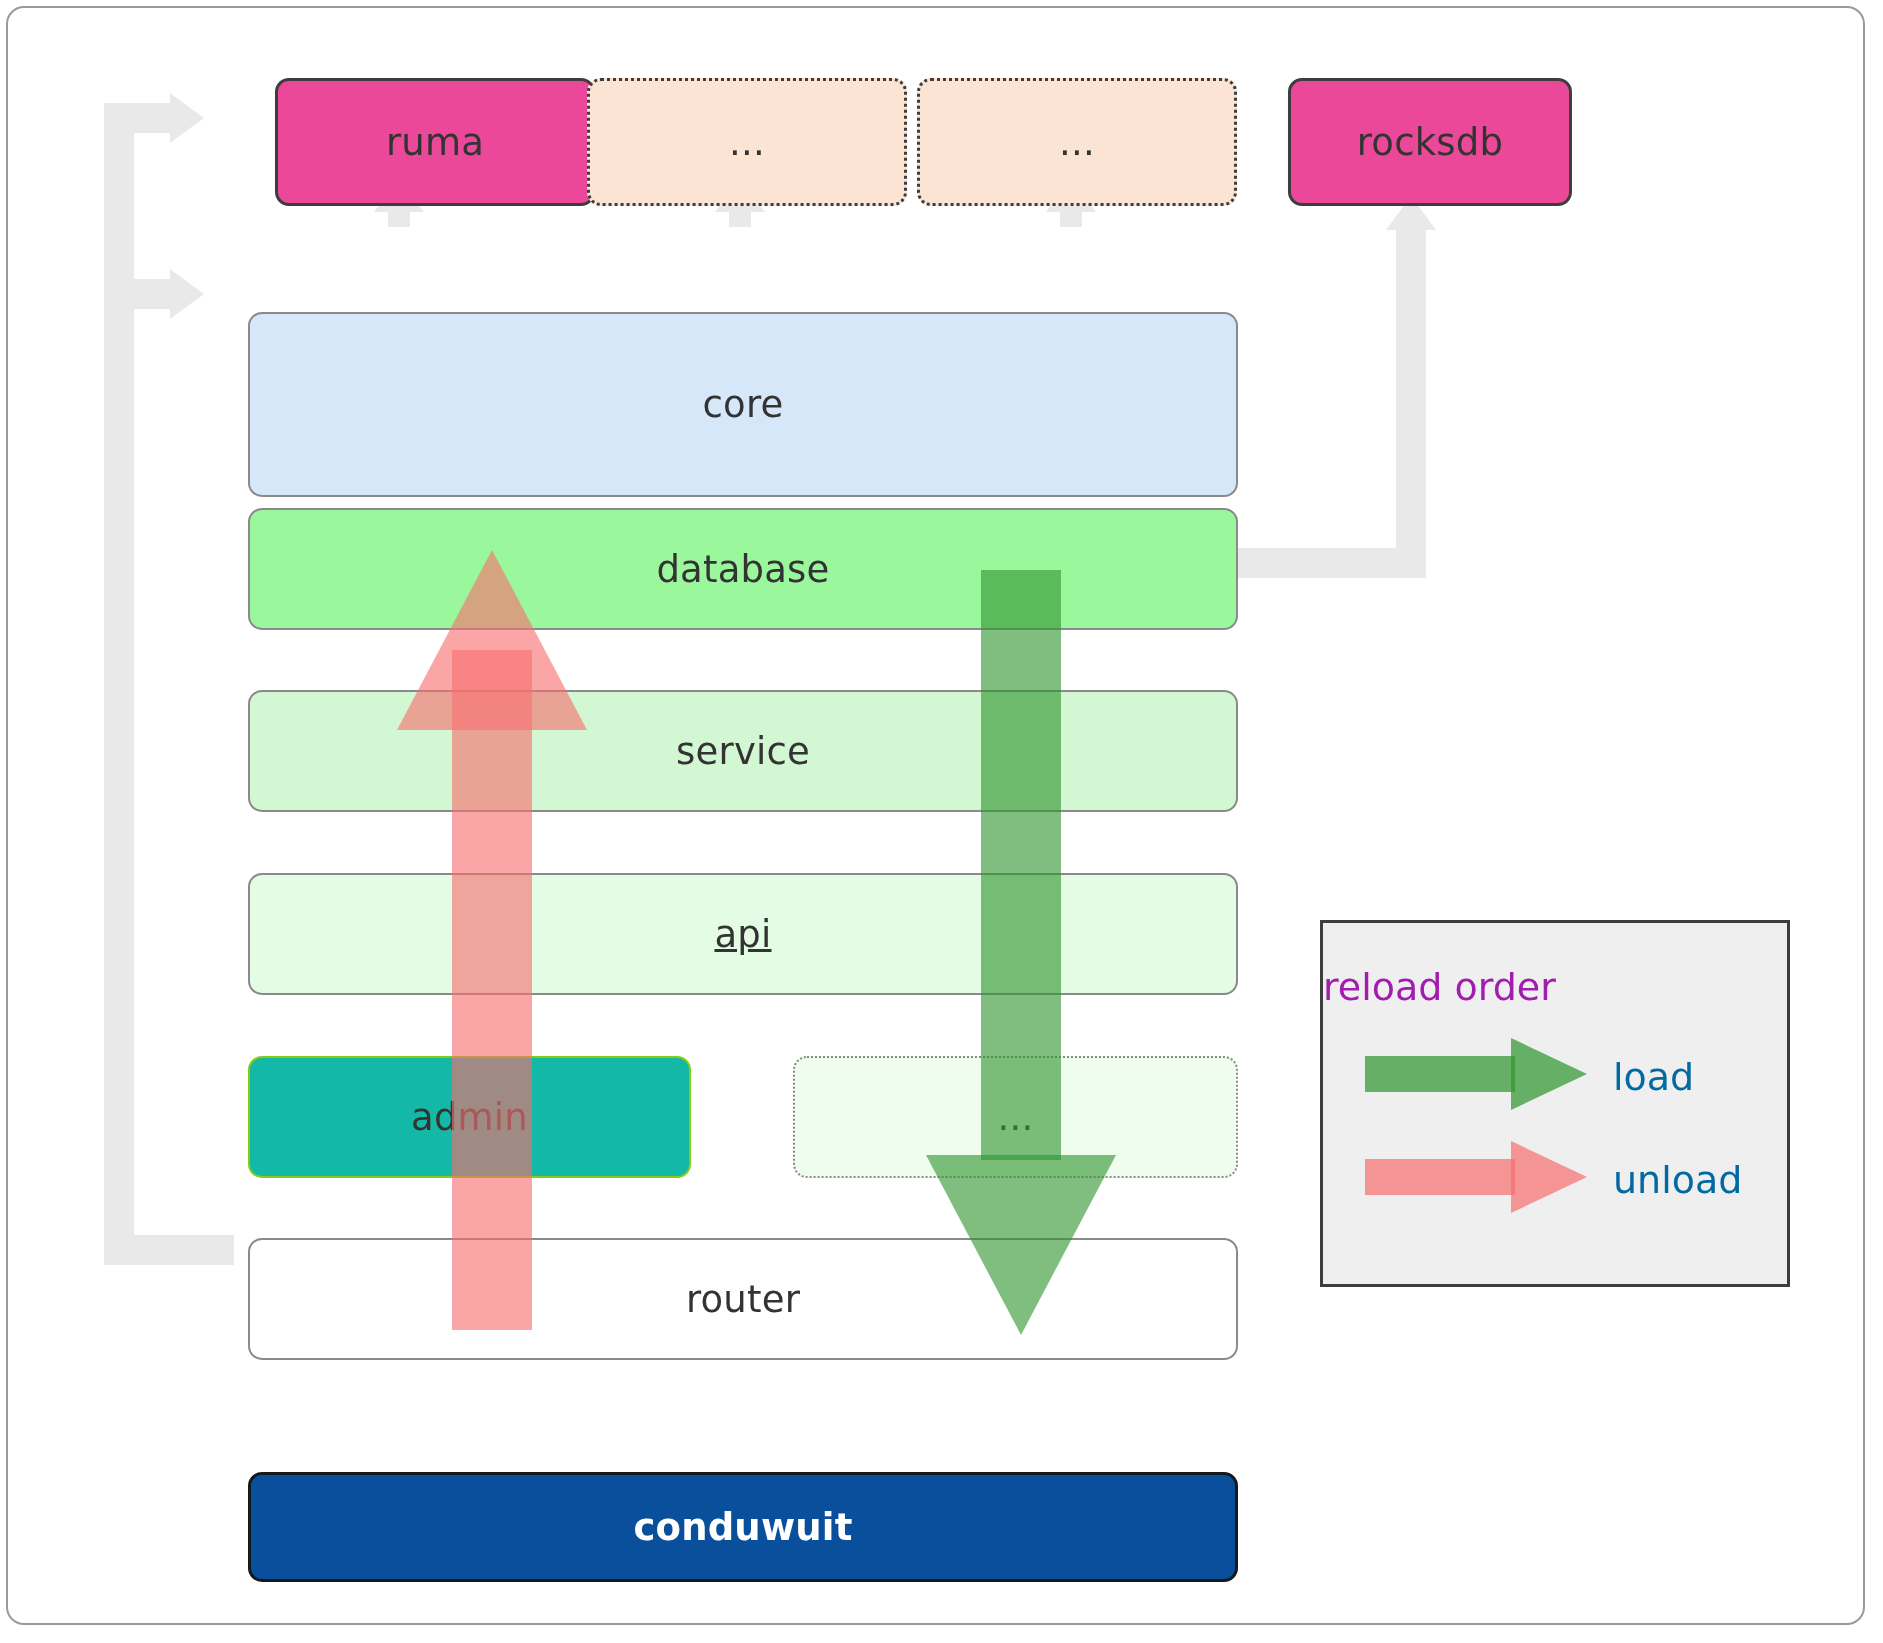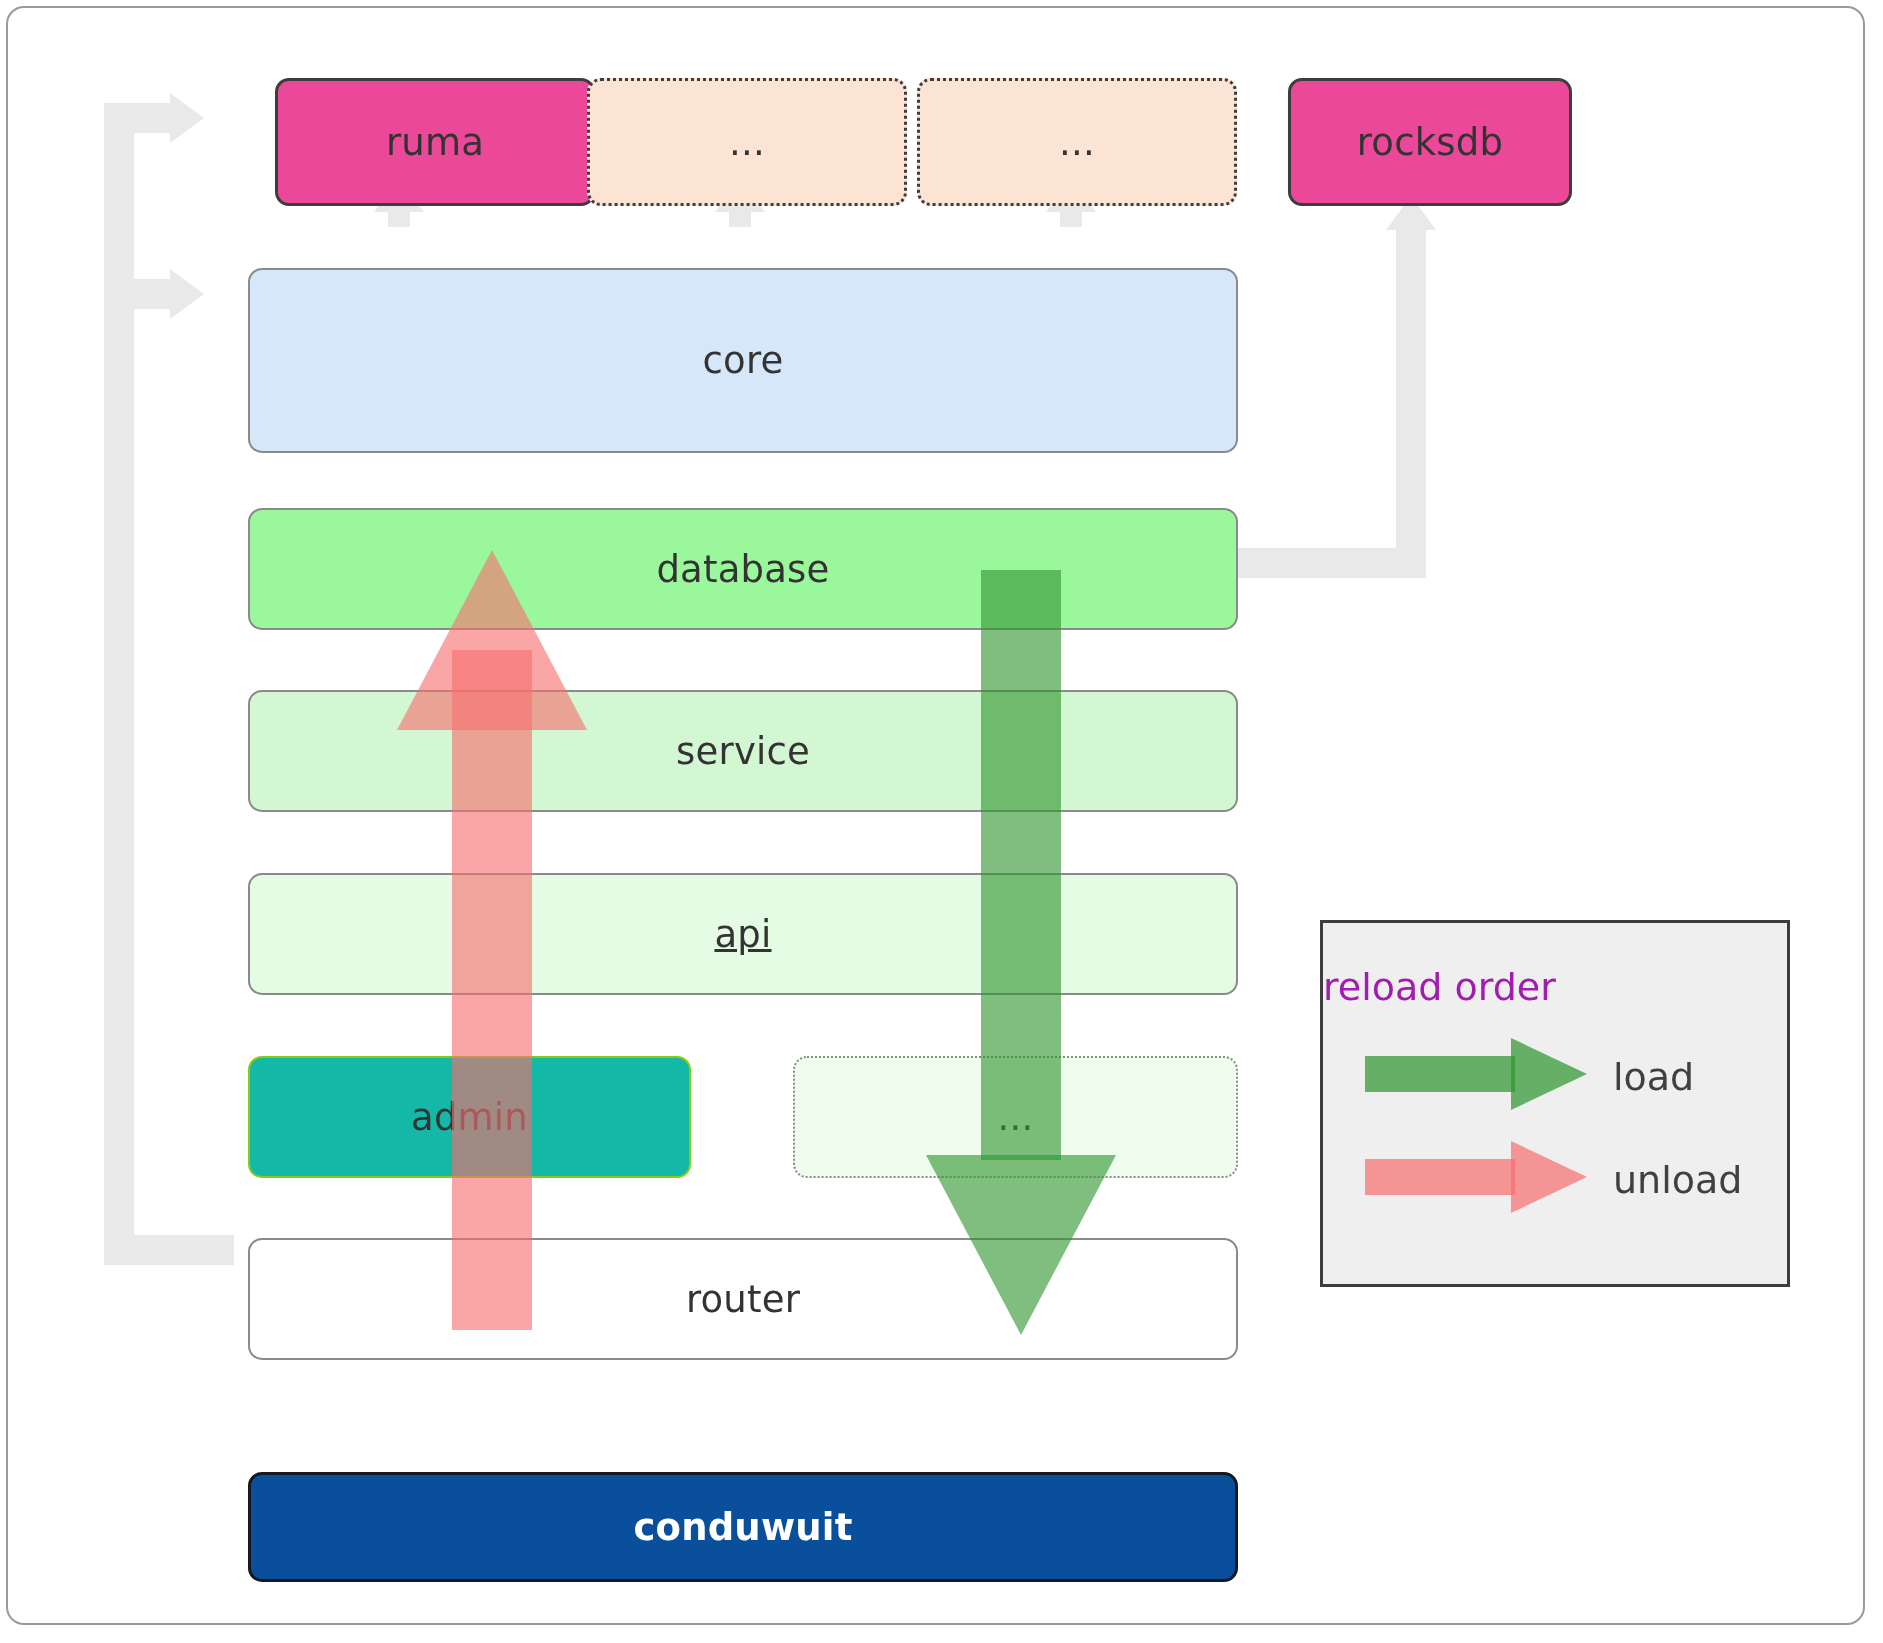--- a/index.html
+++ b/index.html
@@ -47,20 +47,21 @@
     border: 3px solid #3d3d3d;
     margin-left: 30px;
   }
   .node.dep-dotted {
     background: #fce4d4;
     border: 3px dotted #3d3d3d;
   }
   .node.core {
     background: #d6e7fa;
     border: 2px solid #8a8a8a;
+    margin-top: 44px;
   }
   .node.lvl1 {
     background: #9bf79b;
     border: 2px solid #8a8a8a;
   }
   .node.lvl2 {
     background: #d3f7d3;
     border: 2px solid #8a8a8a;
   }
   .node.lvl3 {
@@ -160,21 +161,21 @@
   .legend-head {
     position: absolute;
     width: 0;
     height: 0;
     border-top: 36px solid transparent;
     border-bottom: 36px solid transparent;
   }
   .legend-label {
     position: absolute;
     font-size: 38px;
-    color: #404040;
+    color: #0369a1;
     white-space: nowrap;
   }
 </style>
 </head>
 <body>
 
 <div id="canvas">
   <div class="outer-frame"></div>
 
   <div class="grey" style="left:104px; top:115px; width:30px; height:1150px;"></div>

